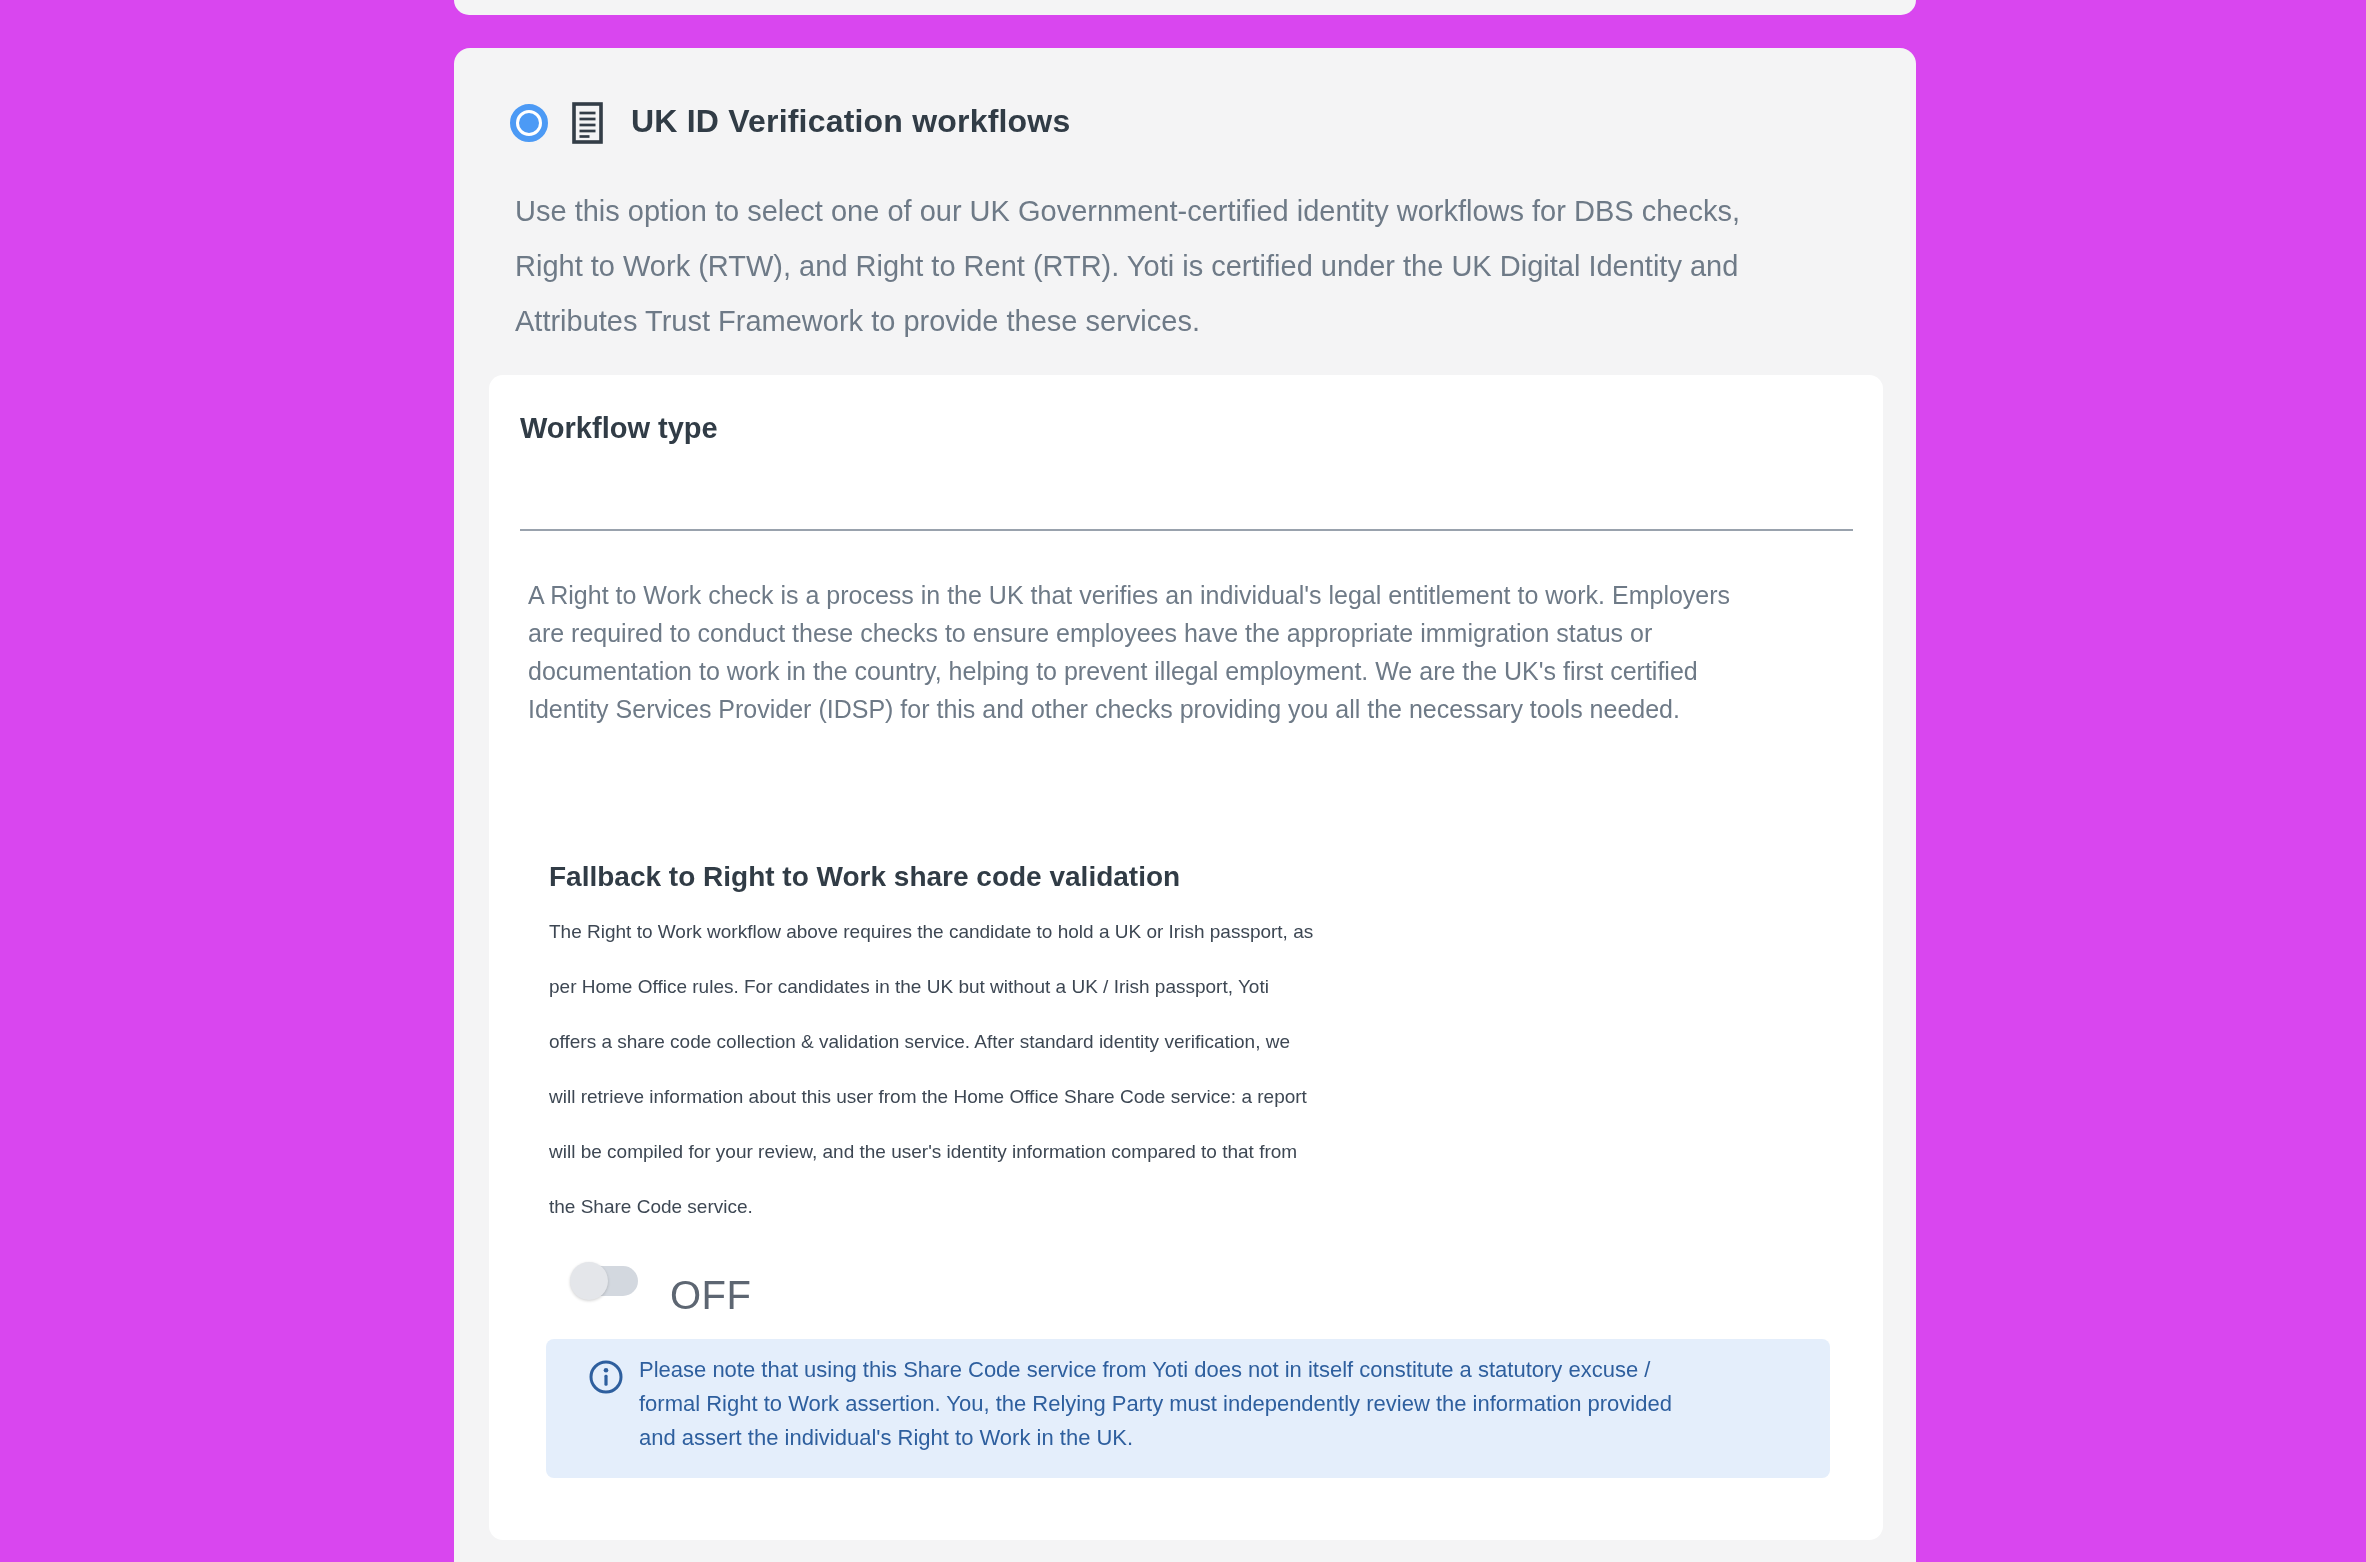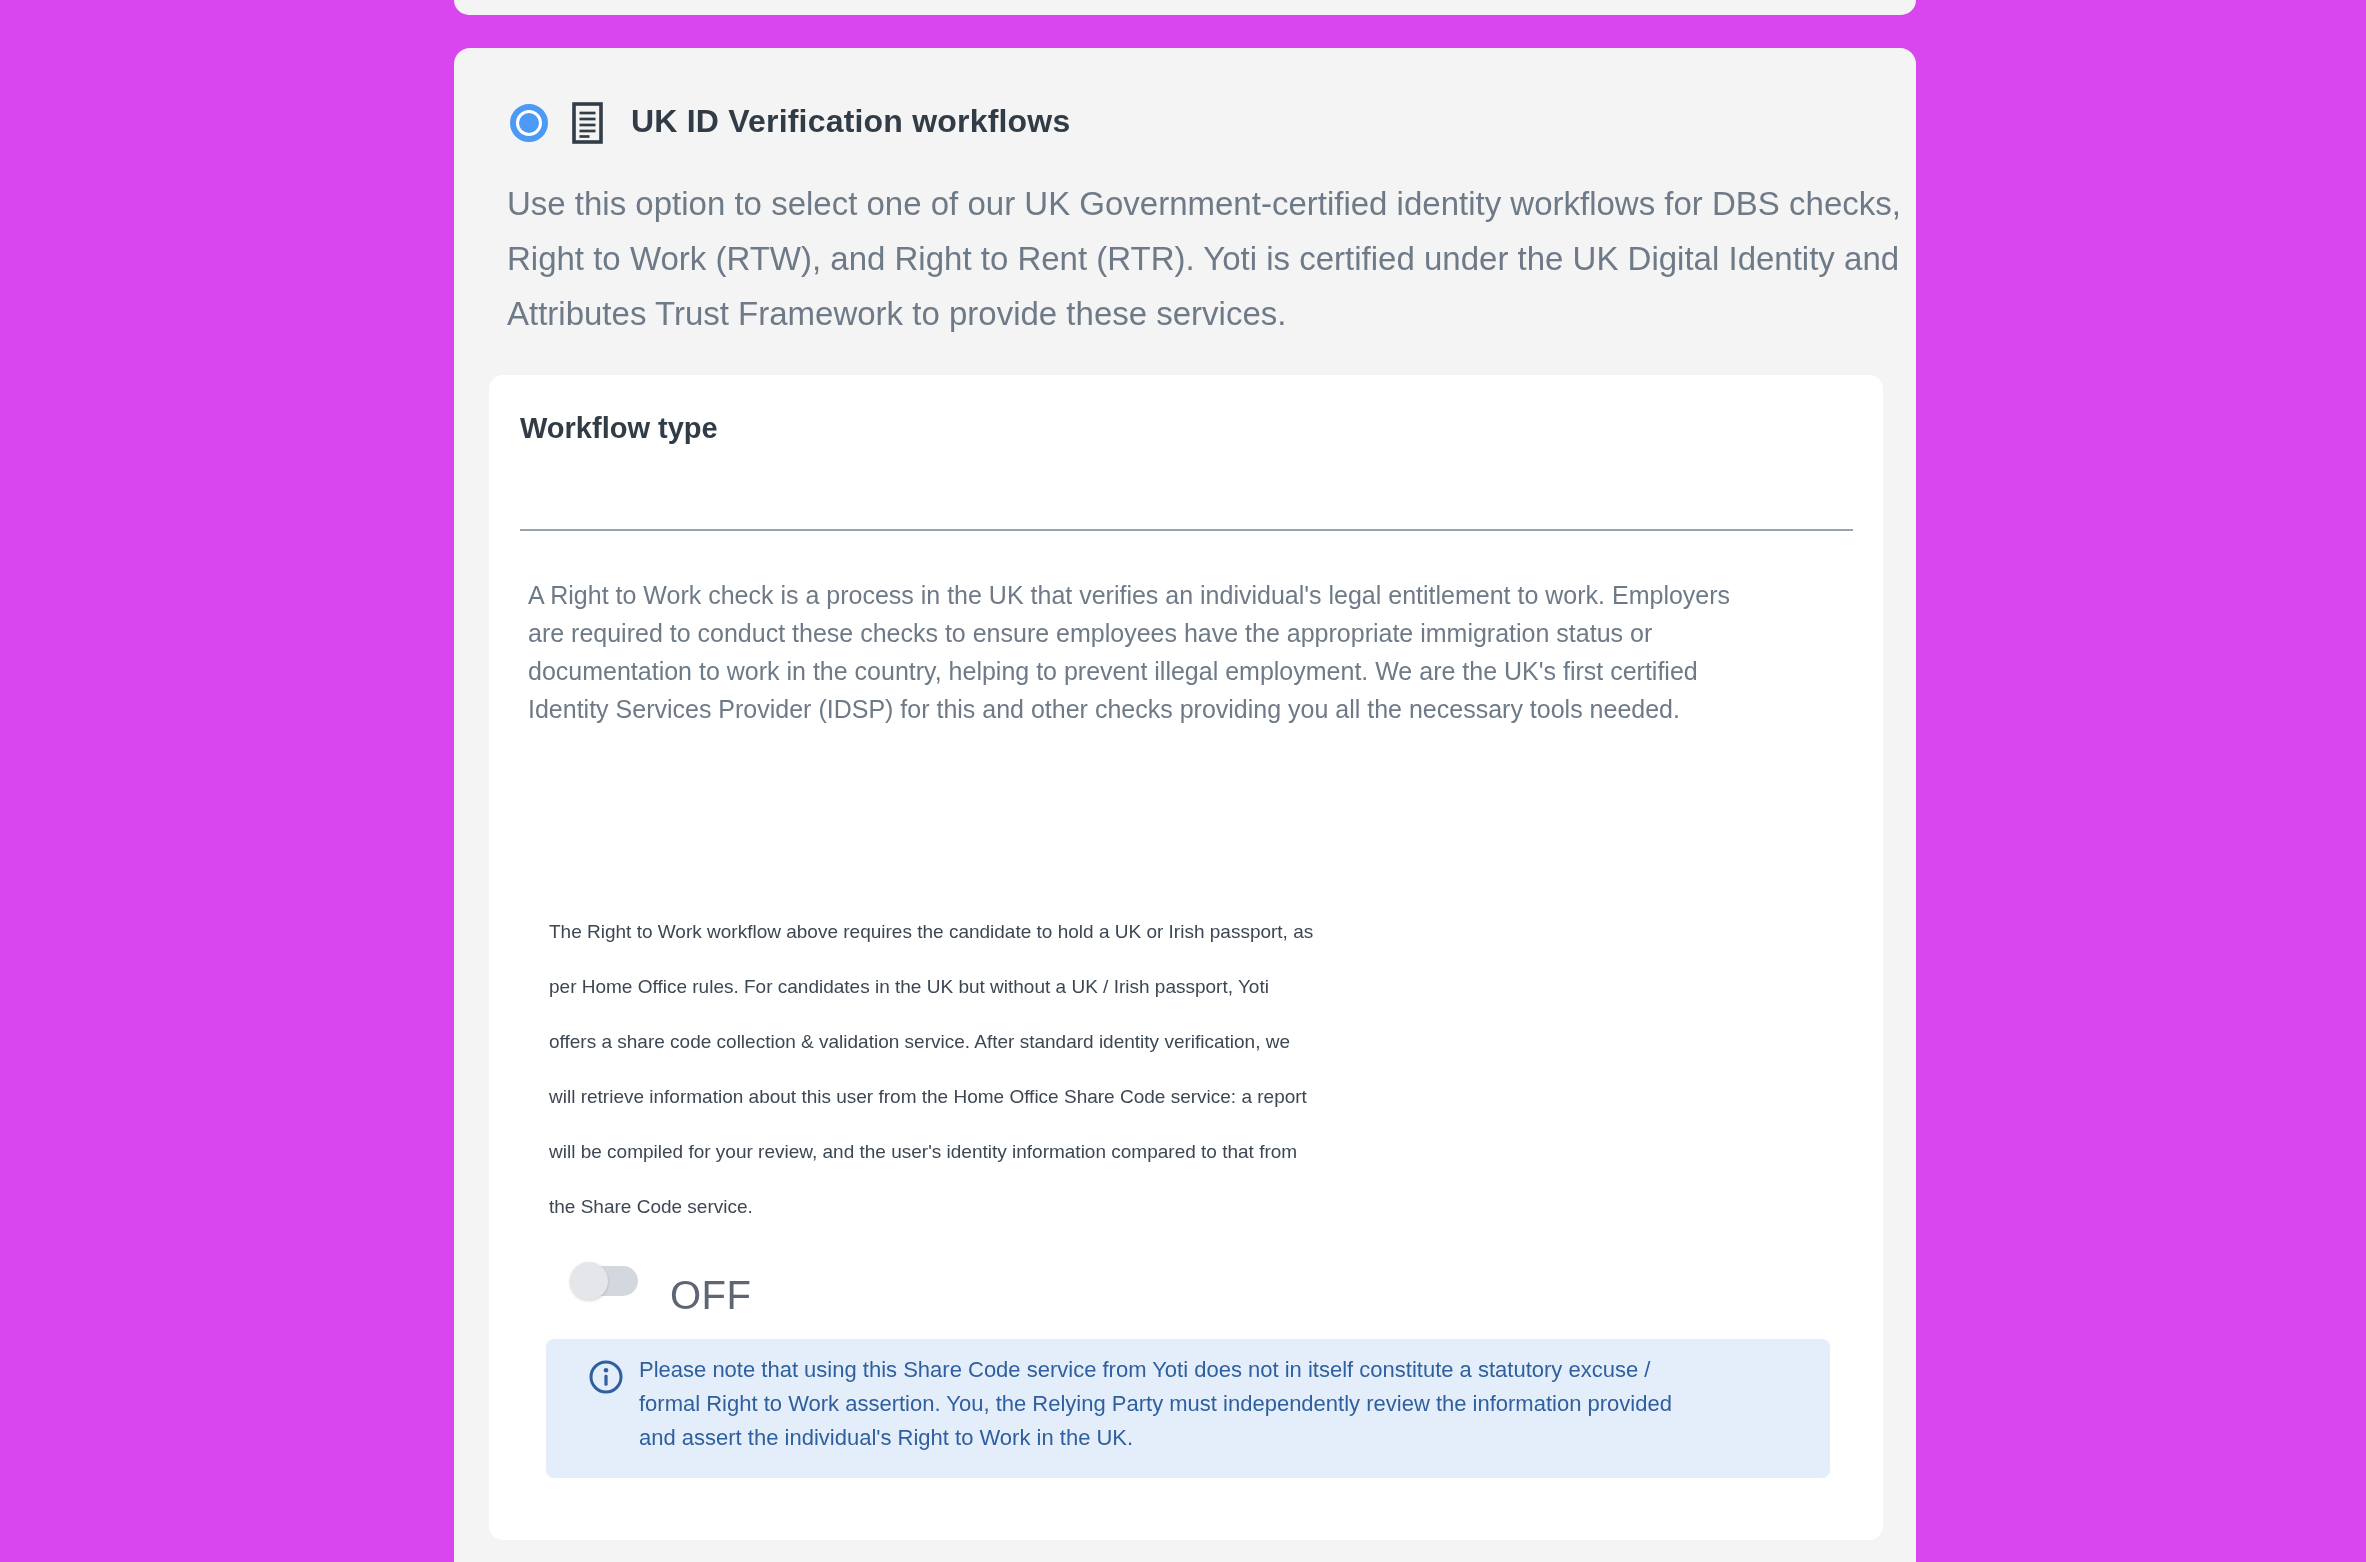--- a/index.html
+++ b/index.html
@@ -26,22 +26,22 @@
     content:"";position:absolute;inset:3px;border-radius:50%;
     background:var(--accent_blue);
   }
   .doc-icon{position:absolute;left:118px;top:54px;width:31px;height:42px;display:block;}
   .panel-title{
     position:absolute;left:177px;top:52px;margin:0;
     font-size:32px;line-height:42px;font-weight:700;color:var(--heading);
     letter-spacing:0.2px;white-space:pre;
   }
   .intro{
-    position:absolute;left:53px;top:128px;margin:0;width:1386px;
-    font-size:33px;line-height:55px;color:var(--muted);white-space:pre;
+    position:absolute;left:53px;top:128px;margin:8px;width:1386px;
+    font-size:29px;line-height:55px;color:var(--muted);white-space:pre;
   }
   
   .card{
     position:absolute;left:35px;top:327px;width:1394px;height:1165px;
     background:#ffffff;border-radius:14px;
   }
   .wf-label{
     position:absolute;left:31px;top:35px;margin:0;
     font-size:29px;line-height:36px;font-weight:700;color:var(--heading);white-space:pre;
   }
@@ -127,20 +127,21 @@
 
       <label class="wf-label">Workflow type</label>
 
       <div class="select-underline"></div>
 
       <p class="wf-desc">A Right to Work check is a process in the UK that verifies an individual's legal entitlement to work. Employers
 are required to conduct these checks to ensure employees have the appropriate immigration status or
 documentation to work in the country, helping to prevent illegal employment. We are the UK's first certified
 Identity Services Provider (IDSP) for this and other checks providing you all the necessary tools needed.</p>
 
+      <h3 class="fb-heading">Fallback to Right to Work share code validation</h3>
 
       <p class="fb-body">The Right to Work workflow above requires the candidate to hold a UK or Irish passport, as
 per Home Office rules. For candidates in the UK but without a UK / Irish passport, Yoti
 offers a share code collection &amp; validation service. After standard identity verification, we
 will retrieve information about this user from the Home Office Share Code service: a report
 will be compiled for your review, and the user's identity information compared to that from
 the Share Code service.</p>
 
       <span class="switch" role="switch" aria-checked="false">
         <span class="track"></span>

